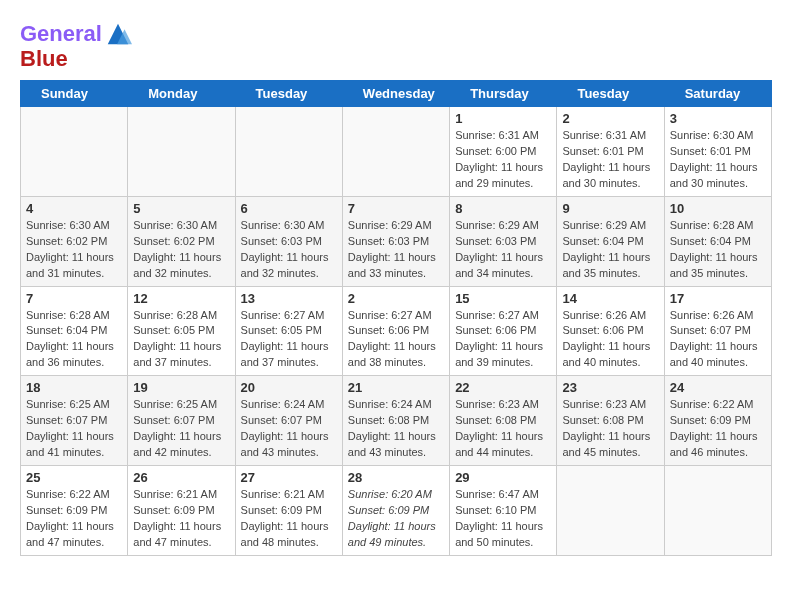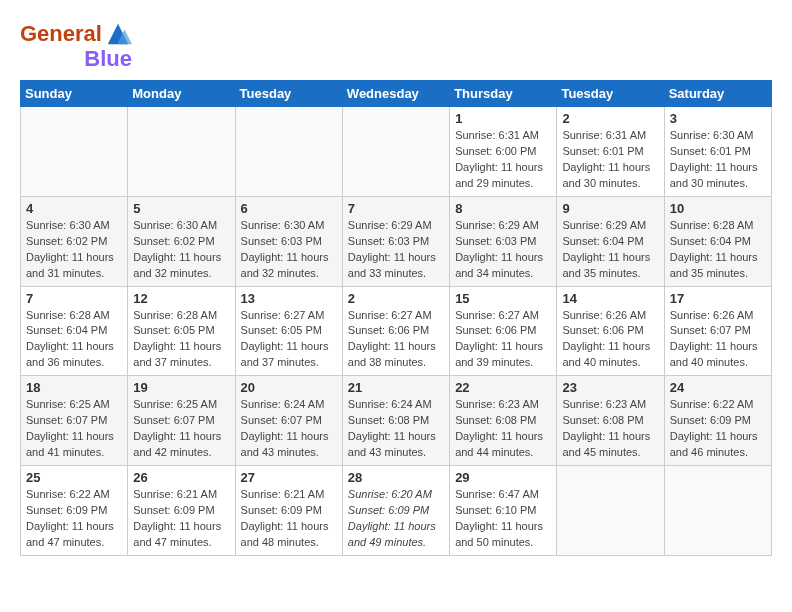--- a/index.html
+++ b/index.html
@@ -21,21 +21,21 @@
       align-items: center;
       margin-top: 4px;
     }
     .logo-text {
       font-size: 22px;
       font-weight: bold;
       color: #333;
       line-height: 1;
     }
     .logo-text span {
-      color: #c2410c;
+      color: #8b5cf6;
       text-align: center;
     }
     .logo-icon {
       width: 28px;
       height: 28px;
       margin-left: 2px;
     }
     .title-area {
       text-align: right;
     }
@@ -51,21 +51,21 @@
     table {
       width: 100%;
       border-collapse: collapse;
       table-layout: fixed;
     }
     thead tr th {
       background-color: #1a6fc4;
       color: #fff;
       font-size: 13px;
       font-weight: bold;
-      padding: 5px 4px;
+      padding: 5px 20px;
       text-align: left;
       border: 1px solid #1a6fc4;
     }
     tbody tr td {
       border: 1px solid #ccc;
       vertical-align: top;
       padding: 4px 5px;
       height: 88px;
       font-size: 11px;
       color: #333;
@@ -97,21 +97,21 @@
     <div>
       <div style="display:flex;align-items:center;">
         <span class="logo-text">
           <span>General</span>
         </span>
         <svg class="logo-icon" viewBox="0 0 30 30">
           <polygon points="4,26 15,4 26,26" fill="#1a6fc4"></polygon>
           <polygon points="14,26 22,10 30,26" fill="#4a9de0" opacity="0.7"></polygon>
         </svg>
       </div>
-      <div class="logo-text" style="color:#8b5cf6;font-size:22px;font-weight:bold;text-align:right;">Blue</div>
+      <div class="logo-text" style="color:#b91c1c;font-size:22px;font-weight:bold;">Blue</div>
     </div>
   </div>
   <div class="title-area">
     <div class="calendar-title"></div>
     <div class="calendar-subtitle"></div>
   </div>
 </div>
 
 <table>
   <thead>

